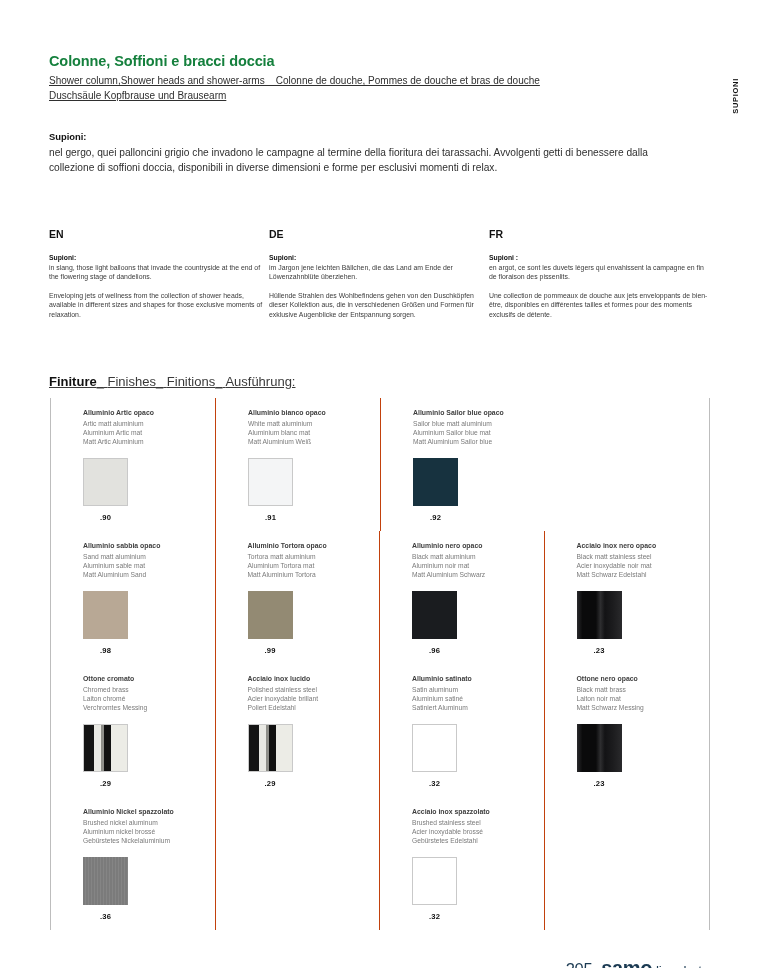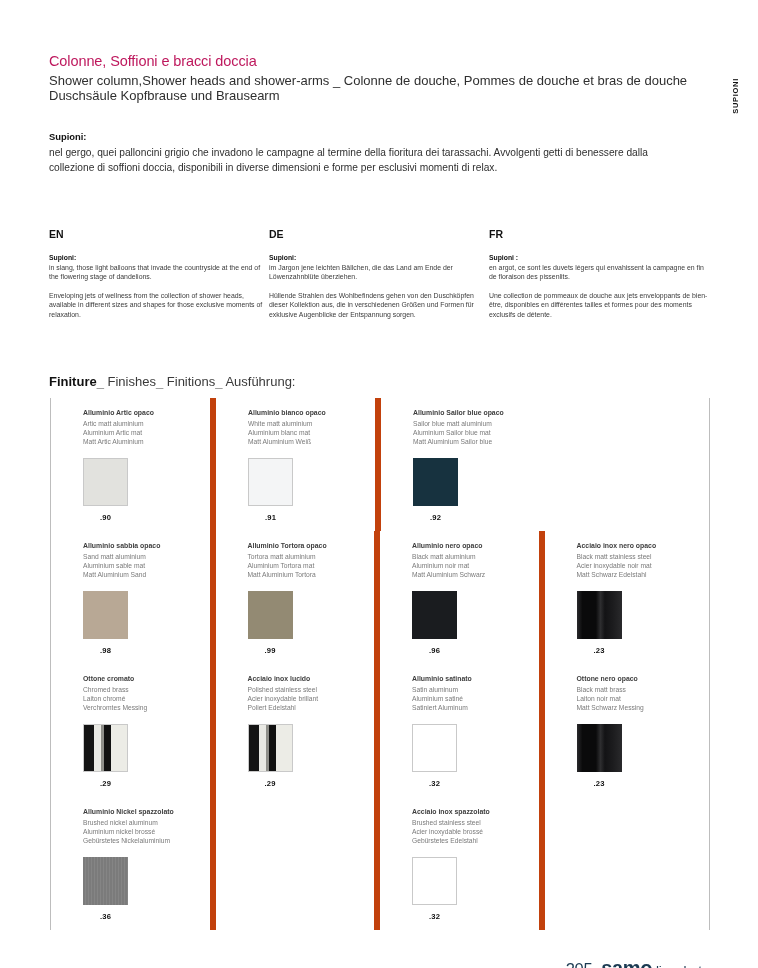--- a/index.html
+++ b/index.html
@@ -27,30 +27,31 @@
     color: #111;
     writing-mode: vertical-rl;
     transform: rotate(180deg);
     white-space: nowrap;
   }
 
   
   .header { position: absolute; left: 49px; top: 53px; width: 640px; }
   .header h1 {
     font-size: 14.5px;
-    font-weight: normal;
+    font-weight: bold;
     letter-spacing: -0.1px;
-    color: #be185d;
+    color: #15803d;
     margin-bottom: 5px;
   }
   .header .sub {
-    font-size: 13px;
+    font-size: 10px;
     line-height: 14.5px;
     color: #2f2f2f;
     font-weight: 400;
+    text-decoration: underline;
   }
 
   
   .intro { position: absolute; left: 49px; top: 131px; width: 640px; }
   .intro .lead {
     font-size: 9.4px;
     font-weight: bold;
     color: #111;
     margin-bottom: 3px;
   }
@@ -90,37 +91,38 @@
   .lang-col p.second { margin-top: 9px; }
 
   
   .fin-heading {
     position: absolute;
     left: 49px;
     top: 374px;
     font-size: 13px;
     color: #3a3a3a;
     white-space: nowrap;
+    text-decoration: underline;
   }
   .fin-heading b { color: #111; font-weight: bold; }
   .fin-heading .sep { color: #8d8d8d; }
 
   
   .grid {
     position: absolute;
     left: 50px;
     top: 398px;
     width: 660px;
     border-left: 1px solid #bdbdbd;
     border-right: 1px solid #bdbdbd;
   }
   .grid-row { display: flex; }
   .cell {
     width: 165px;
-    border-right: 6px solid #c2410c;
+    border-right: 1px solid #c2410c;
     padding: 10px 0 0 32px;
     min-height: 133px;
     position: relative;
   }
   .cell:last-child { border-right: none; }
   .cell.empty { }
 
   .f-name {
     font-size: 6.9px;
     font-weight: bold;

